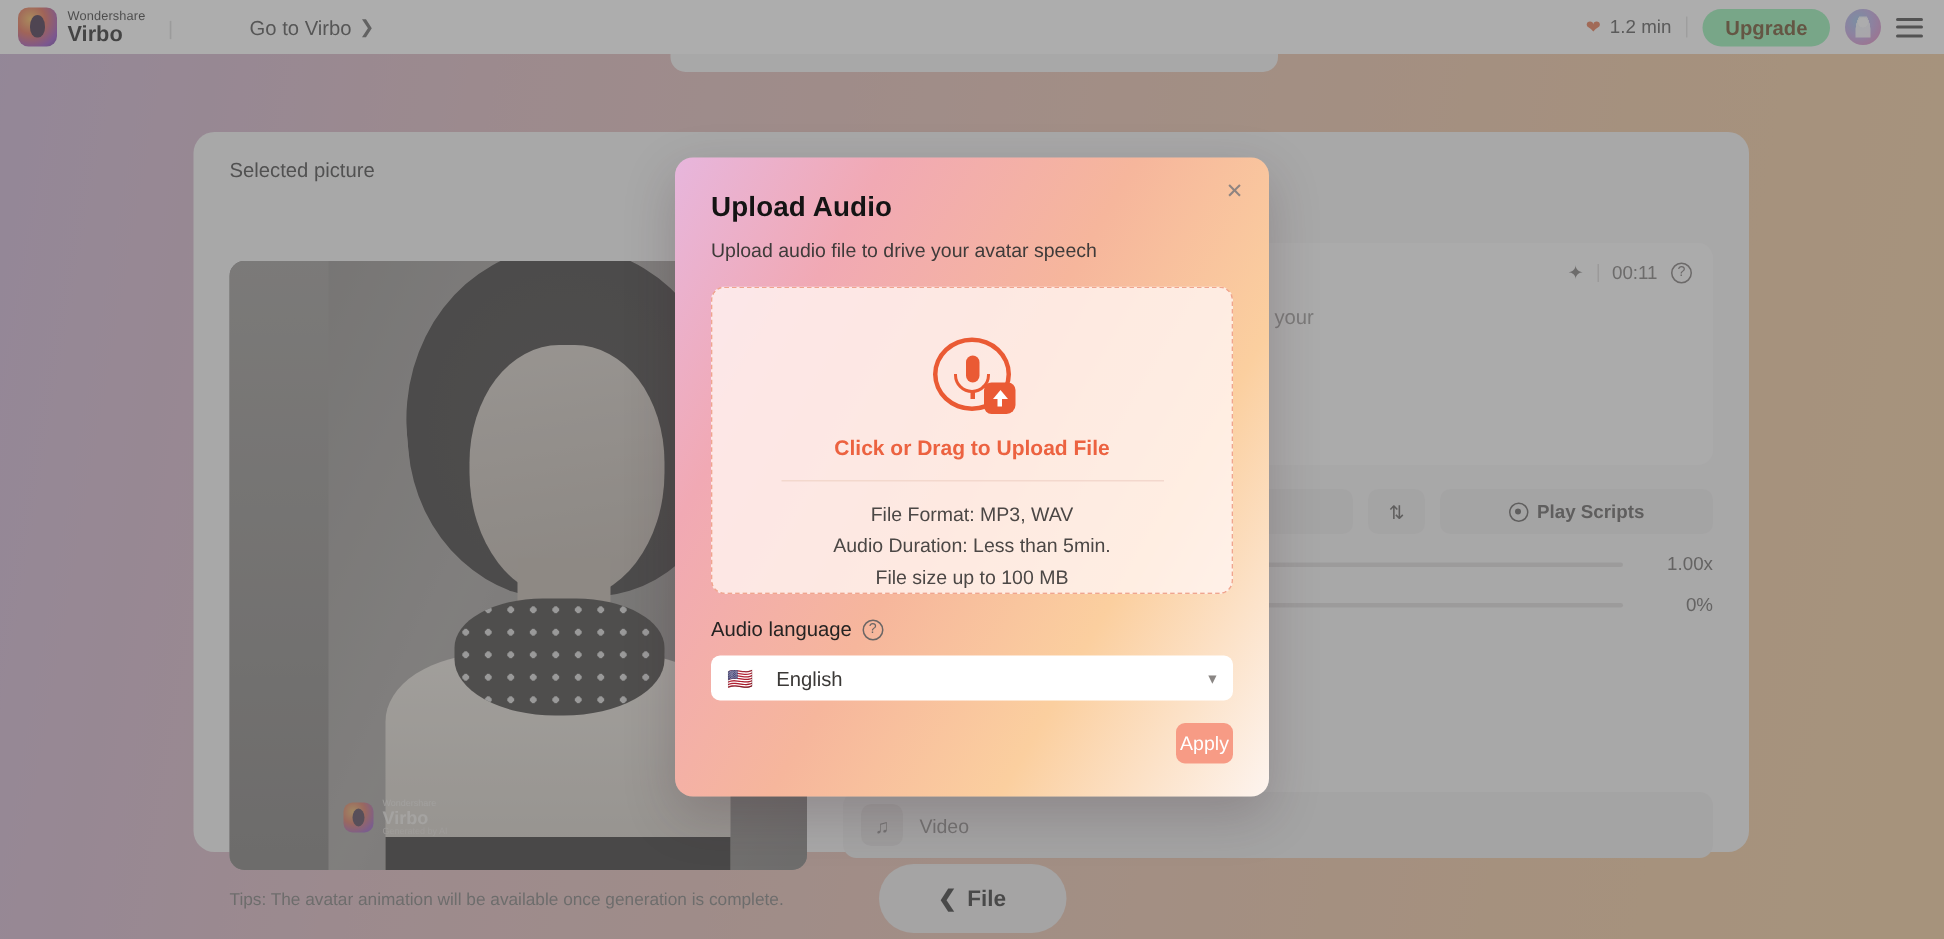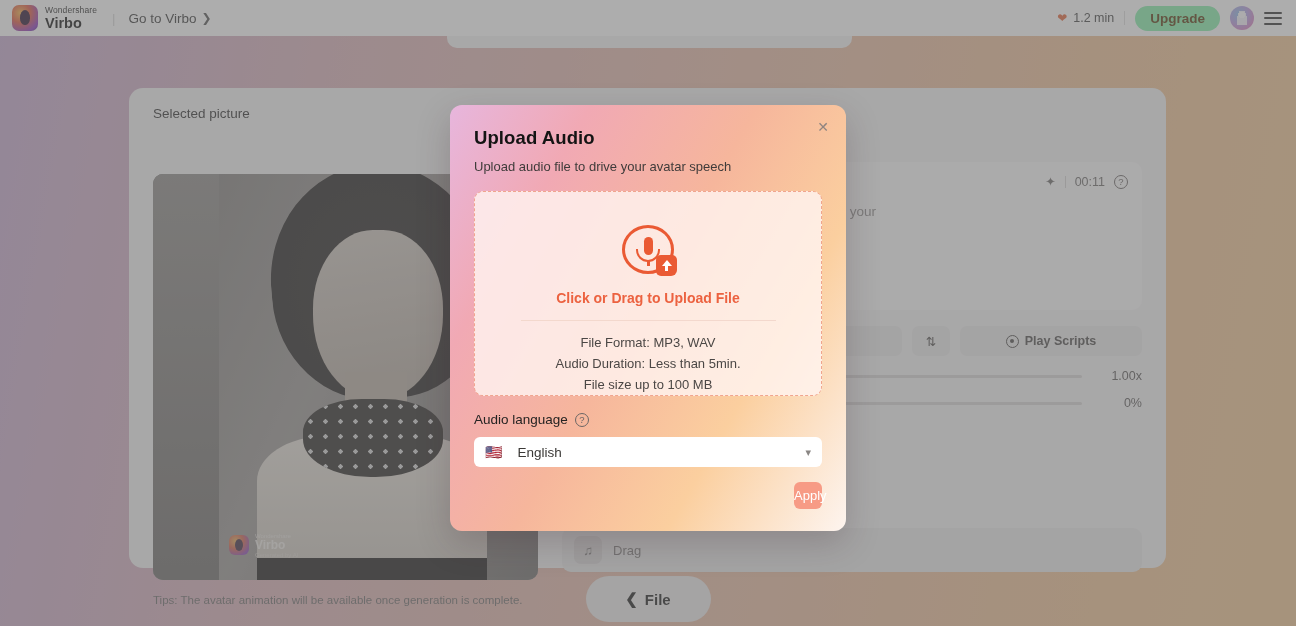--- a/index.html
+++ b/index.html
@@ -27,21 +27,21 @@
   }
   .logo-mark::after {
     content: ""; position: absolute; left: 8px; top: 5px;
     width: 10px; height: 15px; border-radius: 50% 50% 45% 45%;
     background: #2b1430;
   }
   .logo-text { line-height: 1; }
   .logo-top { font-size: 8.5px; color: #262626; letter-spacing: .1px; display: block; }
   .logo-bottom { font-size: 14.5px; font-weight: bold; color: #111; display: block; margin-top: 1px; }
   .tb-sep { color: #d5d5d5; margin: 0 13px 0 15px; font-size: 13px; }
-  .goto { display: flex; align-items: flex-start; gap: 5px; font-size: 13.5px; color: #3a3a3a; cursor: pointer; }
+  .goto { display: flex; align-items: flex-start; gap: 5px; font-size: 13.5px; color: #3a3a3a; cursor: pointer; margin-left: 38px; }
   .chev-r { font-size: 12px; color: #555; }
   .tb-right { margin-left: auto; display: flex; align-items: center; gap: 10px; }
   .credits { display: flex; align-items: center; gap: 6px; font-size: 12.5px; color: #444; }
   .heart { color: #e4663c; font-size: 12px; }
   .tb-divider { width: 1px; height: 14px; background: #ddd; }
   .upgrade-btn {
     background: #86efac; color: #5a3a10; font-size: 13.5px; font-weight: bold;
     border: none; border-radius: 14px; padding: 5px 15px; cursor: pointer;
   }
   .avatar {
@@ -233,21 +233,21 @@
   }
   .lang-select {
     margin-top: 10px; height: 30px; background: #fff; border-radius: 6px;
     display: flex; align-items: center; padding: 0 11px; cursor: pointer;
   }
   .flag { font-size: 14px; letter-spacing: -1px; }
   .lang-name { margin-left: 16px; font-size: 13.5px; color: #3b3937; }
   .chev-d { margin-left: auto; font-size: 11px; color: #8a8684; }
 
   .apply-btn {
-    position: absolute; right: 24px; bottom: 22px; width: 28px; height: 27px;
+    position: absolute; right: 24px; bottom: 22px; width: 38px; height: 27px;
     border: none; border-radius: 6px; background: #f79b85; color: #fff;
     font-size: 13px; cursor: pointer;
   }
 </style>
 </head>
 <body>
 
 <div id="app">
 
   <div class="topbar">
@@ -337,21 +337,21 @@
         <div class="slider-row">
           <div class="slider-track">
             <div class="slider-thumb" style="left:4%"></div>
           </div>
           <div class="slider-val">0%</div>
         </div>
       </div>
 
       <div class="music-row">
         <div class="music-ic">♫</div>
-        <div class="music-label">Drag</div>
+        <div class="music-label">Video</div>
       </div>
     </div>
 
     <div class="bottom-bar">
       <button class="back-btn">
         <span>❮</span>
         <span>File</span>
       </button>
     </div>
   </div>

